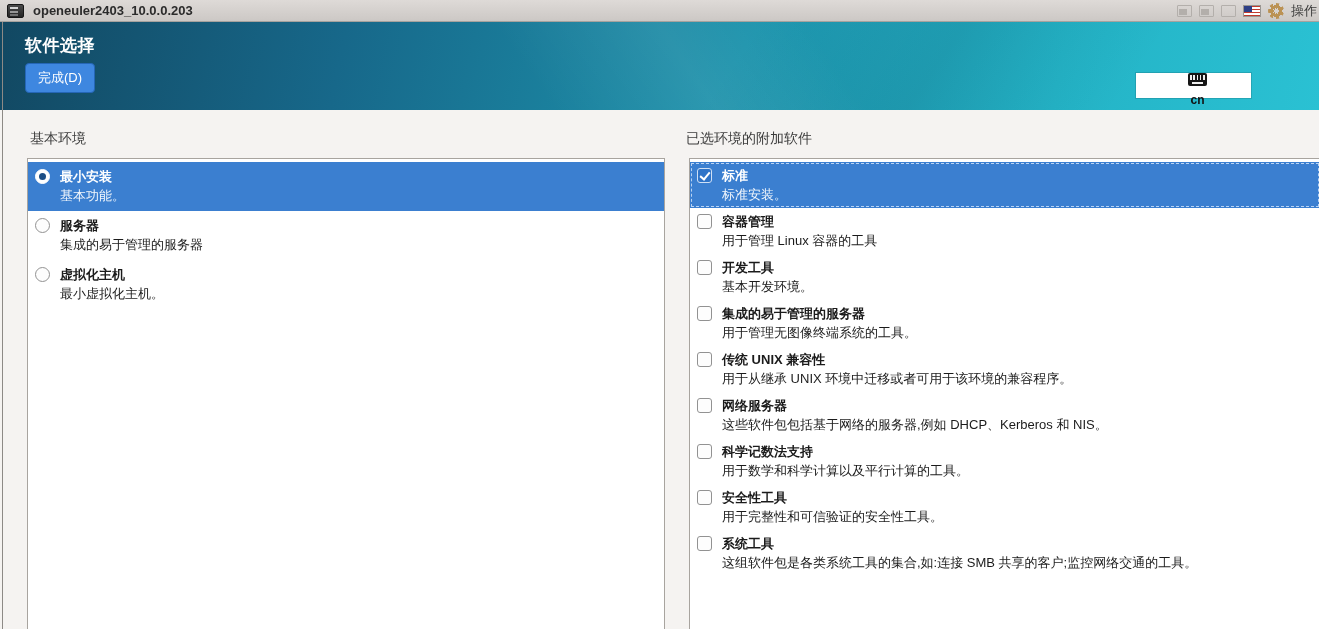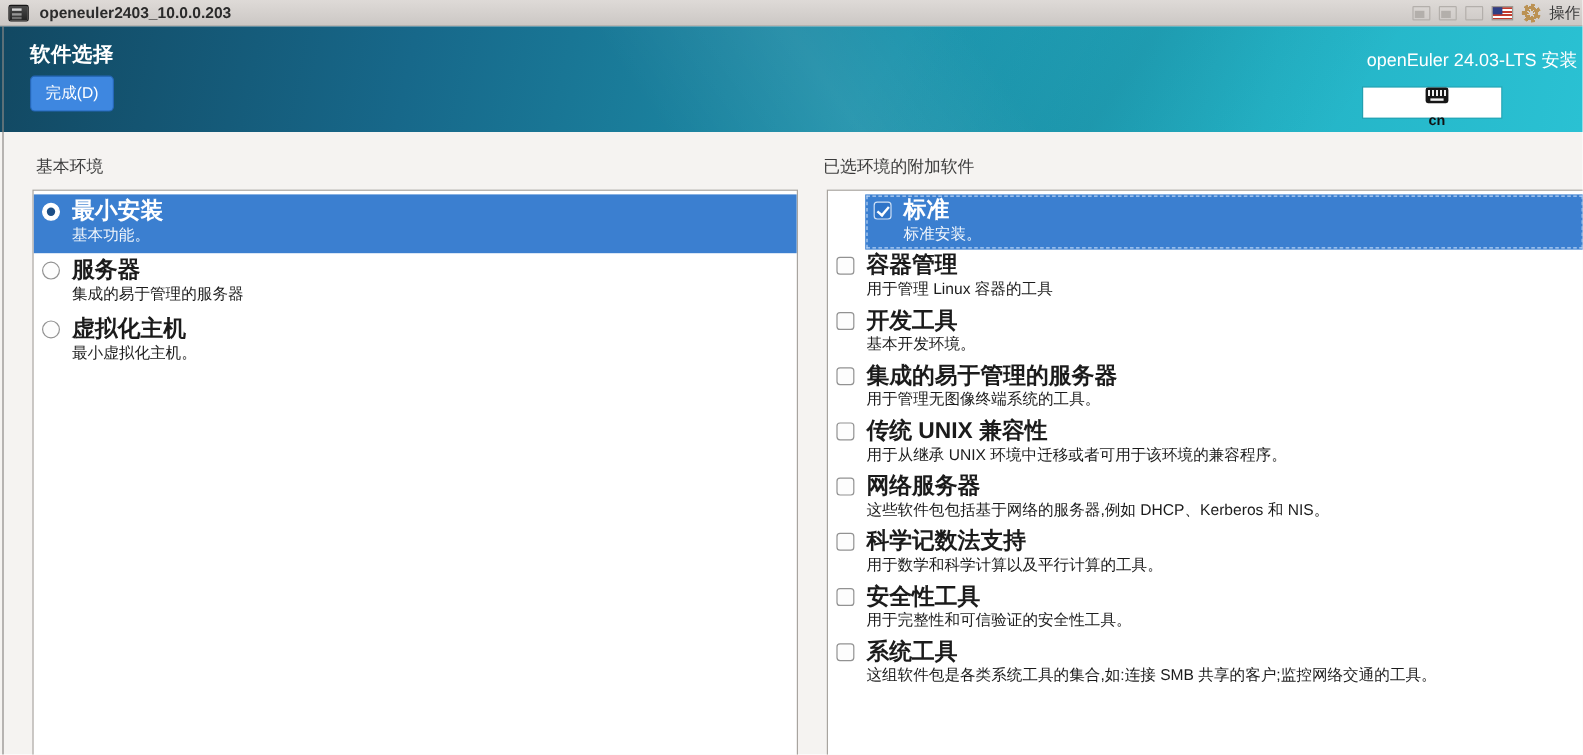--- a/index.html
+++ b/index.html
@@ -55,26 +55,26 @@
   .frame-line{position:absolute;left:2px;top:22px;bottom:0;width:1px;background:#8d8a86;z-index:5;}
   .col-heading{position:absolute;margin:0;font-size:14px;font-weight:normal;color:#3c3c3c;top:20px;}
   .col-heading.left{left:30px;}
   .col-heading.right{left:686px;}
   .listbox{position:absolute;top:48px;bottom:-2px;background:#fff;
     border:1px solid #a8a49f;padding-top:3px;overflow:hidden;}
   .listbox.left{left:27px;width:638px;}
   .listbox.right{left:689px;right:-2px;}
   .item{display:flex;align-items:flex-start;gap:10px;padding:5px 8px 6px 7px;cursor:default;}
   .listbox.right .item{padding:4px 8px 4px 7px;}
-  .item .t{font-size:19px;line-height:19px;font-weight:bold;color:#1b1b1b;}
+  .item .t{font-size:13px;line-height:19px;font-weight:bold;color:#1b1b1b;}
   .item .d{font-size:13px;line-height:19px;color:#1b1b1b;}
   .item.selected{background:var(--selection,#3b7fd0);}
   .item.selected .t{color:#fff;}
   .item.selected .d{color:rgba(255,255,255,.93);}
-  .item.focused{outline:1px dashed #b9d3f3;outline-offset:-2px;margin-left:31px;}
+  .item.focused{outline:1px dashed #b9d3f3;outline-offset:-2px;}
   .ctl{flex:none;margin-top:2px;}
   .radio{width:15px;height:15px;border:1px solid #929292;border-radius:50%;background:#fdfdfd;position:relative;}
   .radio.on{border-color:#fff;background:#fff;}
   .radio.on::after{content:'';position:absolute;inset:3px;border-radius:50%;background:#1c4e86;}
   .checkbox{width:15px;height:15px;border:1px solid #929292;border-radius:3px;background:#fdfdfd;position:relative;}
   .checkbox.on{background:#2f74c8;border-color:#cfe0f5;}
   .checkbox.on::after{content:'';position:absolute;left:4px;top:1px;width:4px;height:8px;
     border:solid #fff;border-width:0 2px 2px 0;transform:rotate(40deg);}
 </style>
 </head>
@@ -91,21 +91,20 @@
       <button class="wb"></button>
       <span class="flag"></span>
       <span class="gear"></span>
       <span class="menu-label">操作</span>
     </div>
   </div>
 
   <div class="banner">
     <h1 class="page-title">软件选择</h1>
     <button class="done-btn">完成(D)</button>
-    <span class="product">openEuler 24.03-LTS 安装</span>
     <div class="kbd-box">
       <span class="kbd"></span>
       <span class="kbd-val">cn</span>
     </div>
   </div>
 
   <div class="content">
     <h2 class="col-heading left">基本环境</h2>
     <h2 class="col-heading right">已选环境的附加软件</h2>
 

